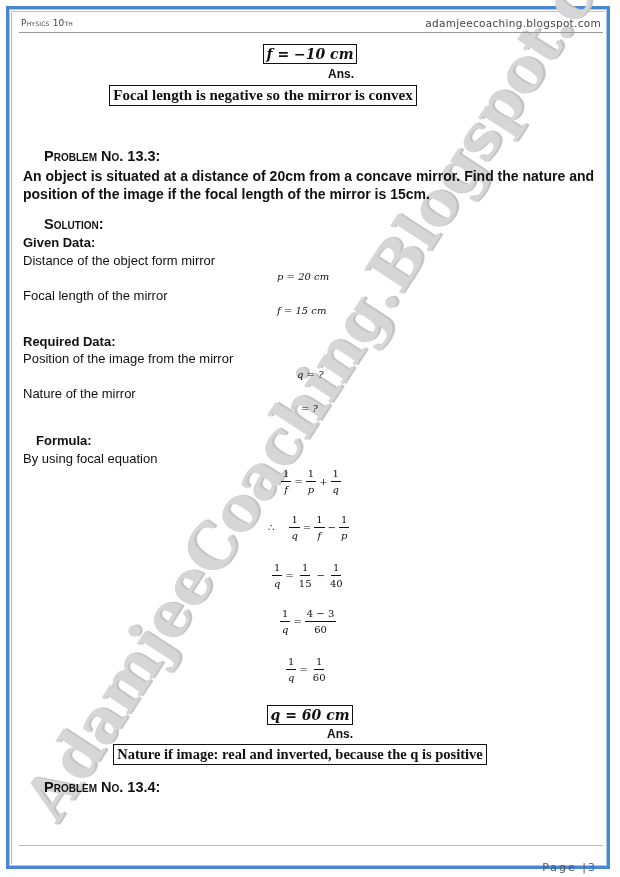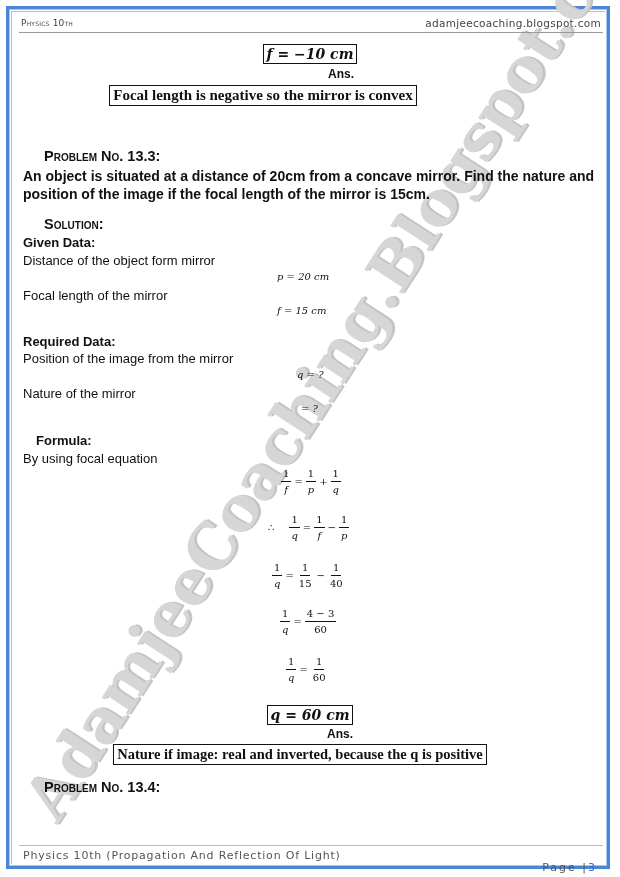--- a/index.html
+++ b/index.html
@@ -139,15 +139,14 @@
   <span class="box mathi bold" style="font-size:14px;">q = 60 cm</span>
 </div>
 <div class="abs bold" style="left:327px; top:727px; font-size:12px;">Ans.</div>
 <div class="abs" style="left:0; width:600px; top:744px; text-align:center;">
   <span class="box serif bold" style="font-size:14.5px;">Nature if image: real and inverted, because the q is positive</span>
 </div>
 
 <div class="abs heading" style="left:23px; top:779px;">Problem No. 13.4:</div>
 
 <div class="ftr">
-  <span class="left">Physics 10th (Propagation And Reflection Of Light)</span>
   <span class="right"><span>Page |</span><span class="pnum">3</span></span>
 </div>
 
 </body></html>

